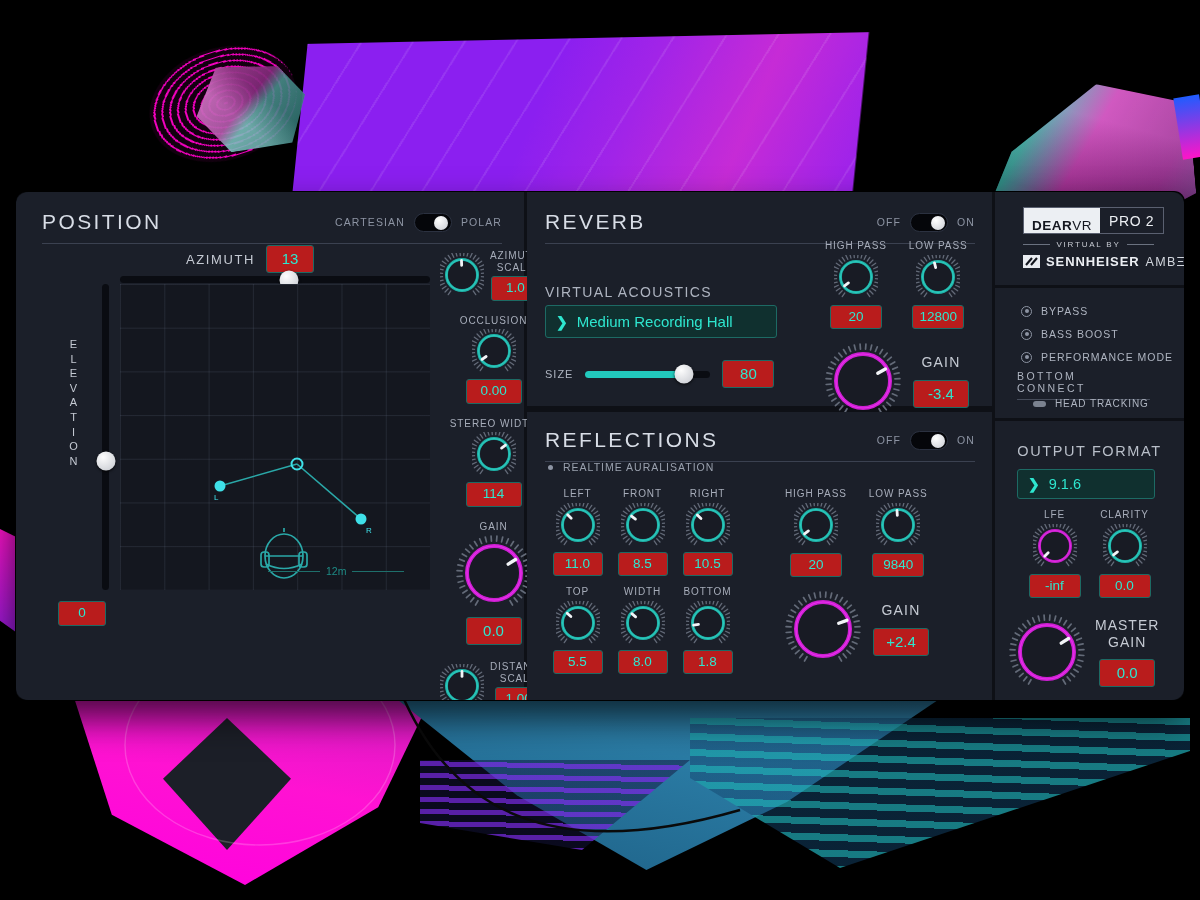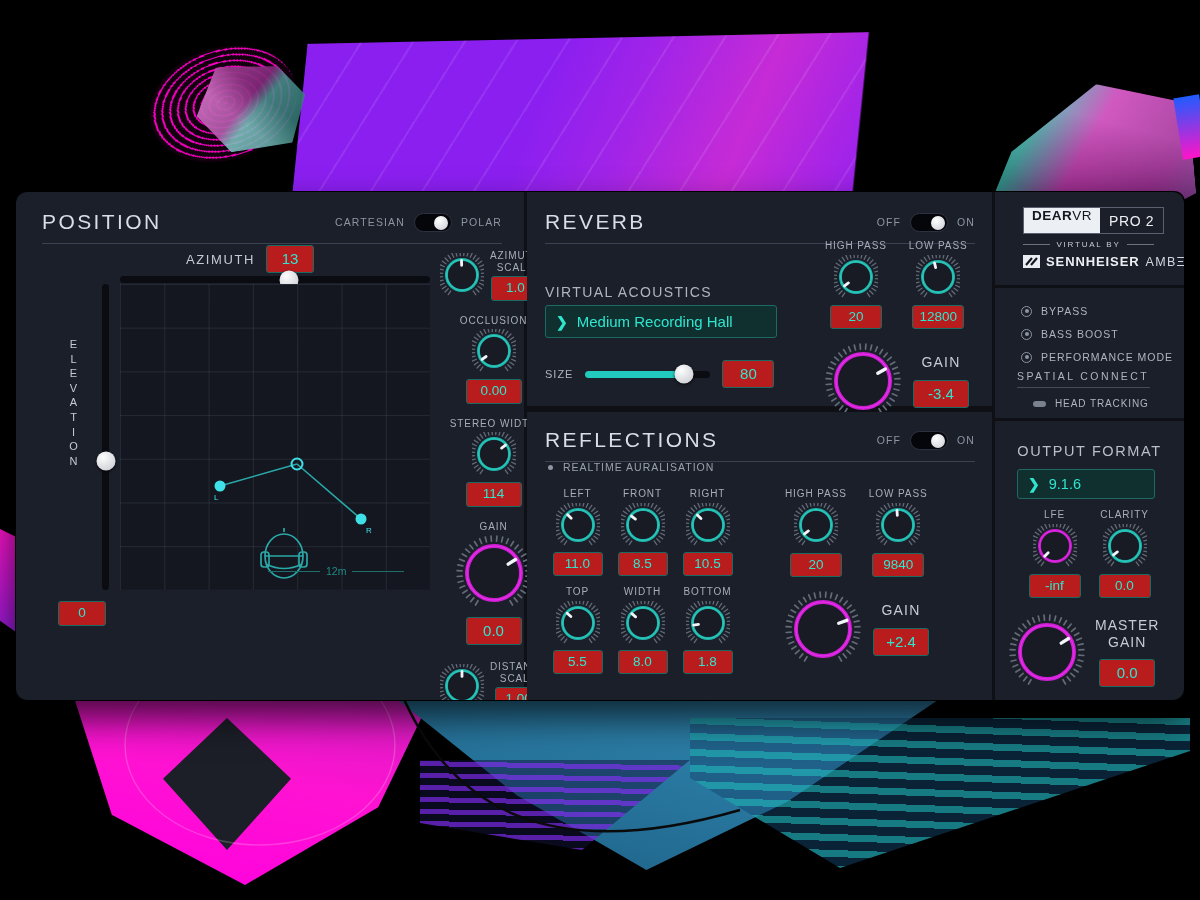--- a/index.html
+++ b/index.html
@@ -1076,21 +1076,21 @@
               </div>
             </div>
           </div>
       </div>
     </div>
 
     <div class="col-right">
 
       <div class="panel" style="height:93px;border-radius:0 12px 0 0;">
         <div style="position:absolute;left:28px;top:15px;display:flex;height:27px;border:1px solid #5a6070;">
-          <div style="background:#eceff3;color:#14171f;display:flex;align-items:flex-start;padding:0 8px;font-size:13.5px;font-weight:bold;letter-spacing:.5px;">
+          <div style="background:#eceff3;color:#14171f;display:flex;align-items:flex-end;padding:0 8px;font-size:13.5px;font-weight:bold;letter-spacing:.5px;">
             <span>DEAR</span>
               <span style="font-weight:500;">VR</span>
           </div>
           <div style="color:#eceff3;display:flex;align-items:center;padding:0 9px;font-size:14px;letter-spacing:.6px;">PRO 2</div>
         </div>
         <div style="position:absolute;left:28px;top:48px;width:131px;display:flex;align-items:center;gap:6px;">
           <div style="flex:1;height:1px;background:#6b7280;"></div>
           <span style="font-size:8px;letter-spacing:1.8px;color:#c8ccd4;">VIRTUAL BY</span>
           <div style="flex:1;height:1px;background:#6b7280;"></div>
         </div>
@@ -1119,21 +1119,21 @@
       <span class="radio-txt">BASS BOOST</span>
             </div>
             <div class="radio-row">
               <span class="radio-out">
                 <span class="radio-in"></span>
               </span>
       <span class="radio-txt">PERFORMANCE MODE</span>
             </div>
           </div>
         <div style="position:absolute;left:22px;top:82px;width:133px;">
-          <div style="font-size:10.5px;letter-spacing:2.4px;color:#aeb4c0;">SPATIAL CONNECT</div>
+          <div style="font-size:10.5px;letter-spacing:2.4px;color:#aeb4c0;">BOTTOM CONNECT</div>
           <div style="height:1px;background:#454b59;margin-top:5px;"></div>
         </div>
         <div style="position:absolute;left:38px;top:110px;display:flex;align-items:center;gap:9px;">
           <span style="width:13px;height:6px;border-radius:3px;background:#7b828f;display:inline-block;"></span>
           <span style="font-size:10px;letter-spacing:.9px;color:#aeb4c0;">HEAD TRACKING</span>
         </div>
       </div>
 
       <div class="panel" style="flex:1;border-radius:0 0 12px 0;">
         <div style="position:absolute;left:0;top:22px;width:100%;text-align:center;font-size:14.5px;letter-spacing:1.6px;color:#b9bfc9;">OUTPUT FORMAT</div>

